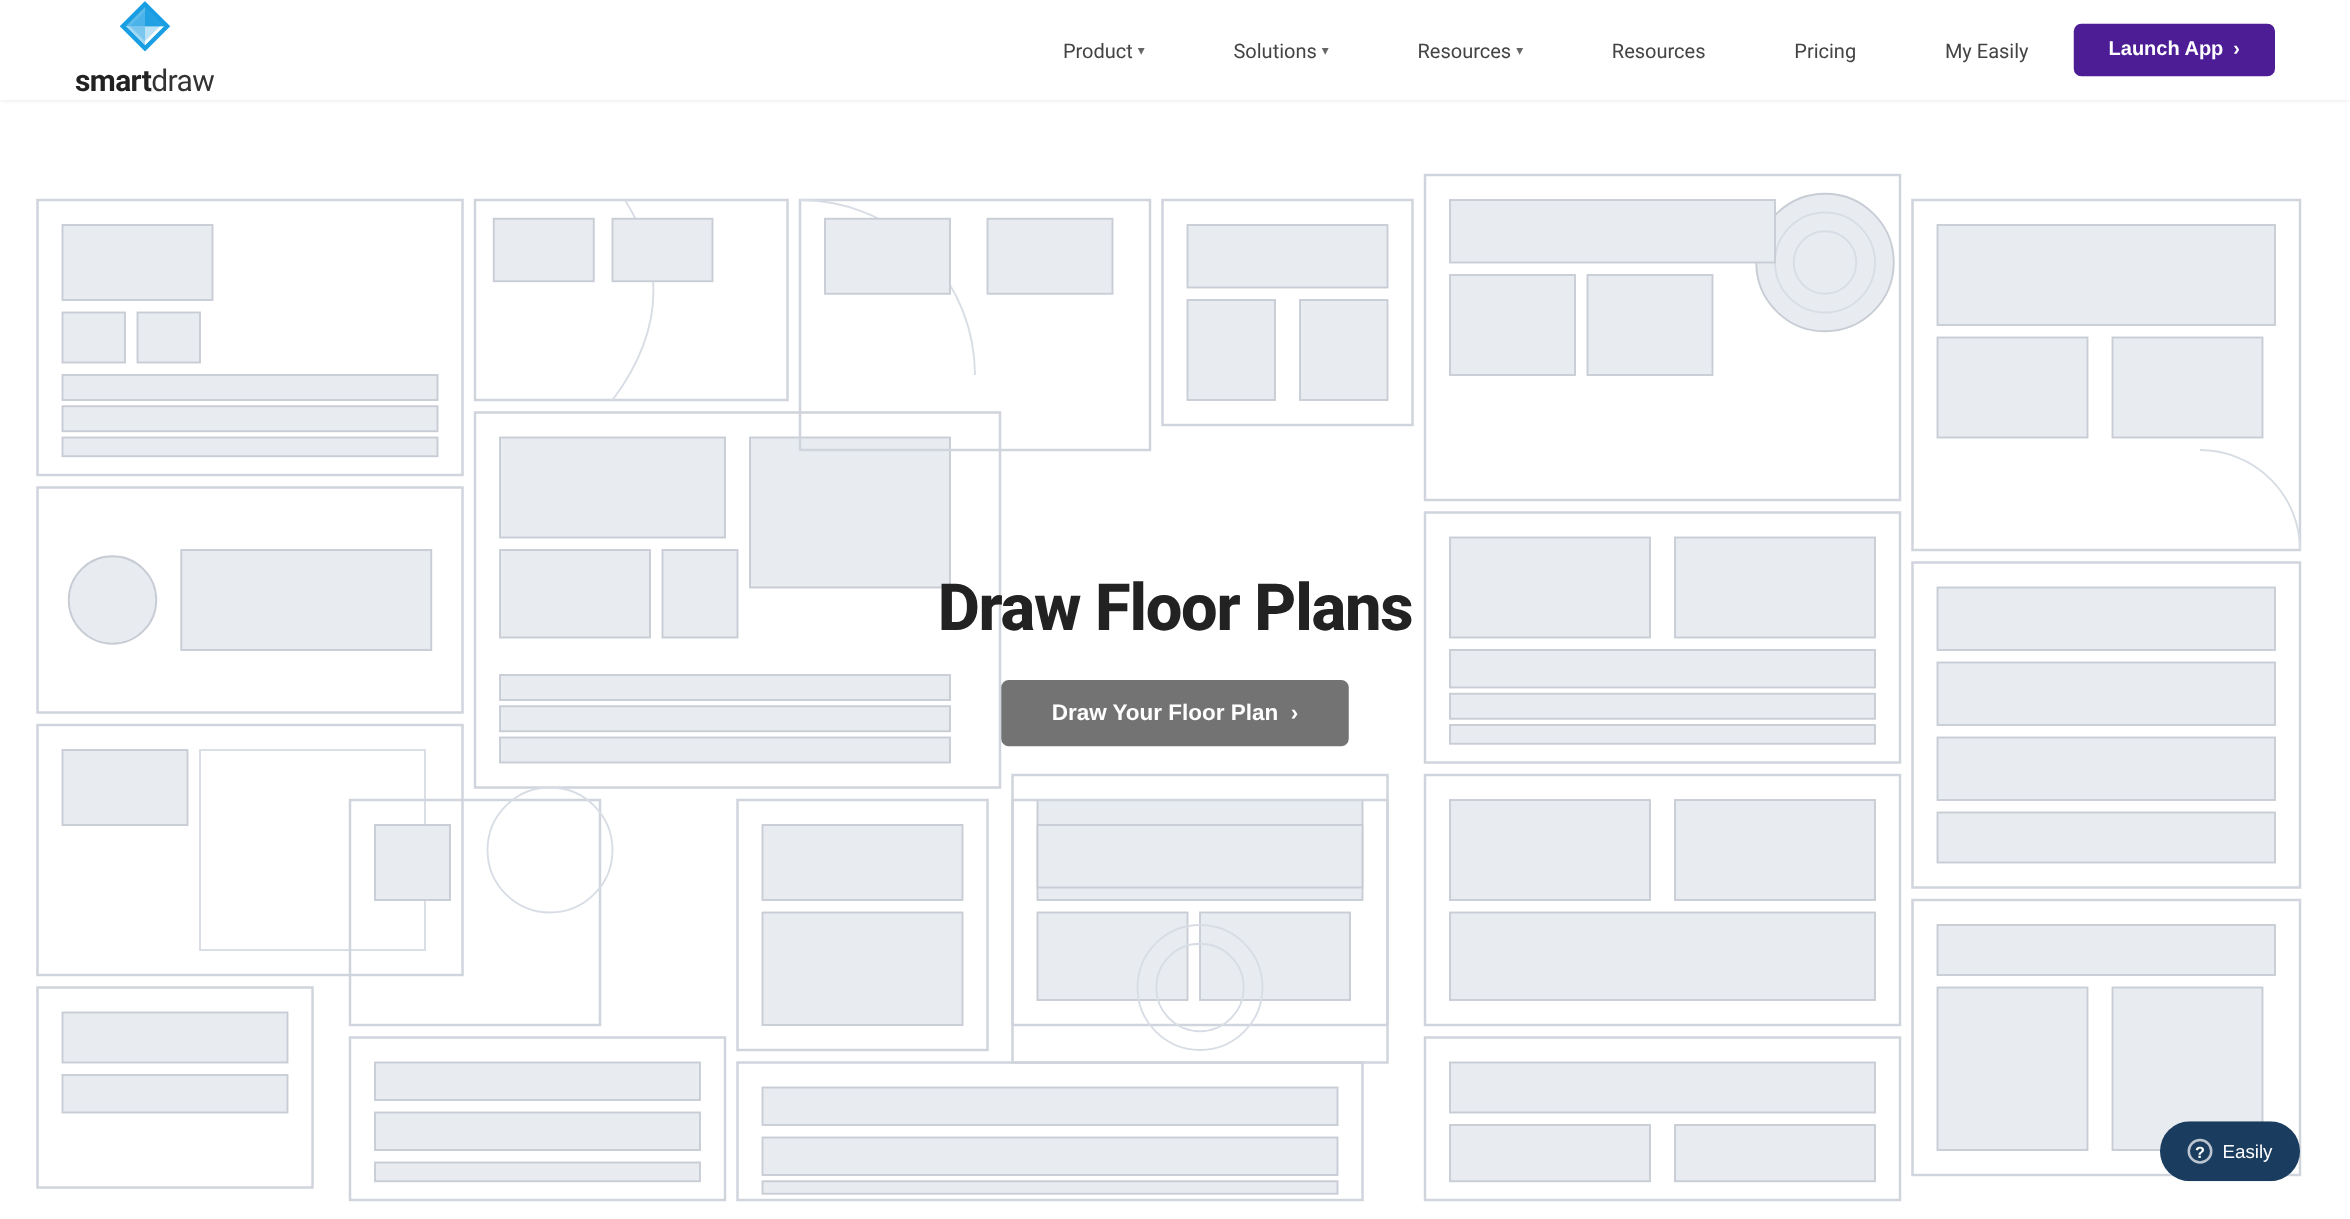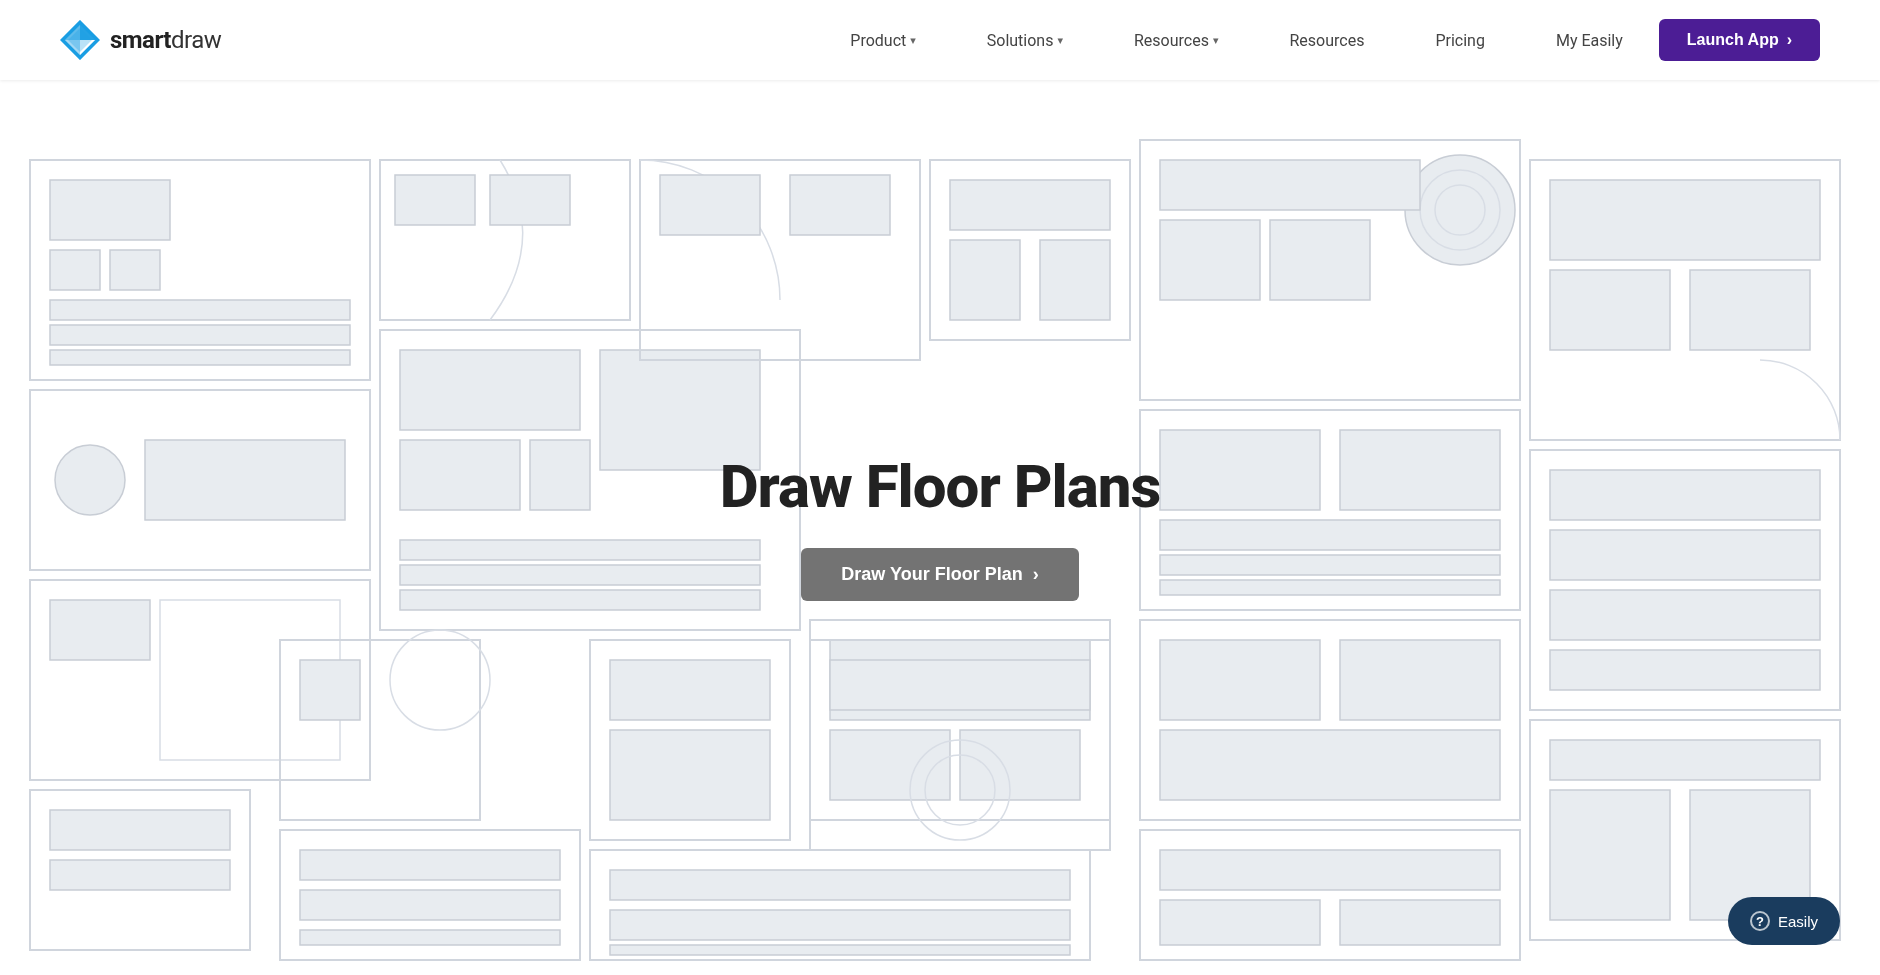--- a/index.html
+++ b/index.html
@@ -22,20 +22,21 @@
       background: #ffffff;
       position: relative;
       z-index: 10;
       box-shadow: 0 1px 3px rgba(0,0,0,0.08);
     }
 
     .logo-area {
       display: flex;
       align-items: center;
       gap: 10px;
+      flex-direction: column;
     }
 
     .logo-icon {
       width: 40px;
       height: 40px;
     }
 
     .logo-text {
       font-size: 24px;
       font-weight: 400;
@@ -110,21 +111,21 @@
       position: relative;
       z-index: 5;
       text-align: center;
       display: flex;
       flex-direction: column;
       align-items: center;
       gap: 20px;
     }
 
     .hero-title {
-      font-size: 60px;
+      font-size: 52px;
       font-weight: 800;
       color: #222;
       letter-spacing: -1px;
       line-height: 1.1;
     }
 
     .hero-subtitle {
       font-size: 22px;
       color: #555;
       font-weight: 400;

